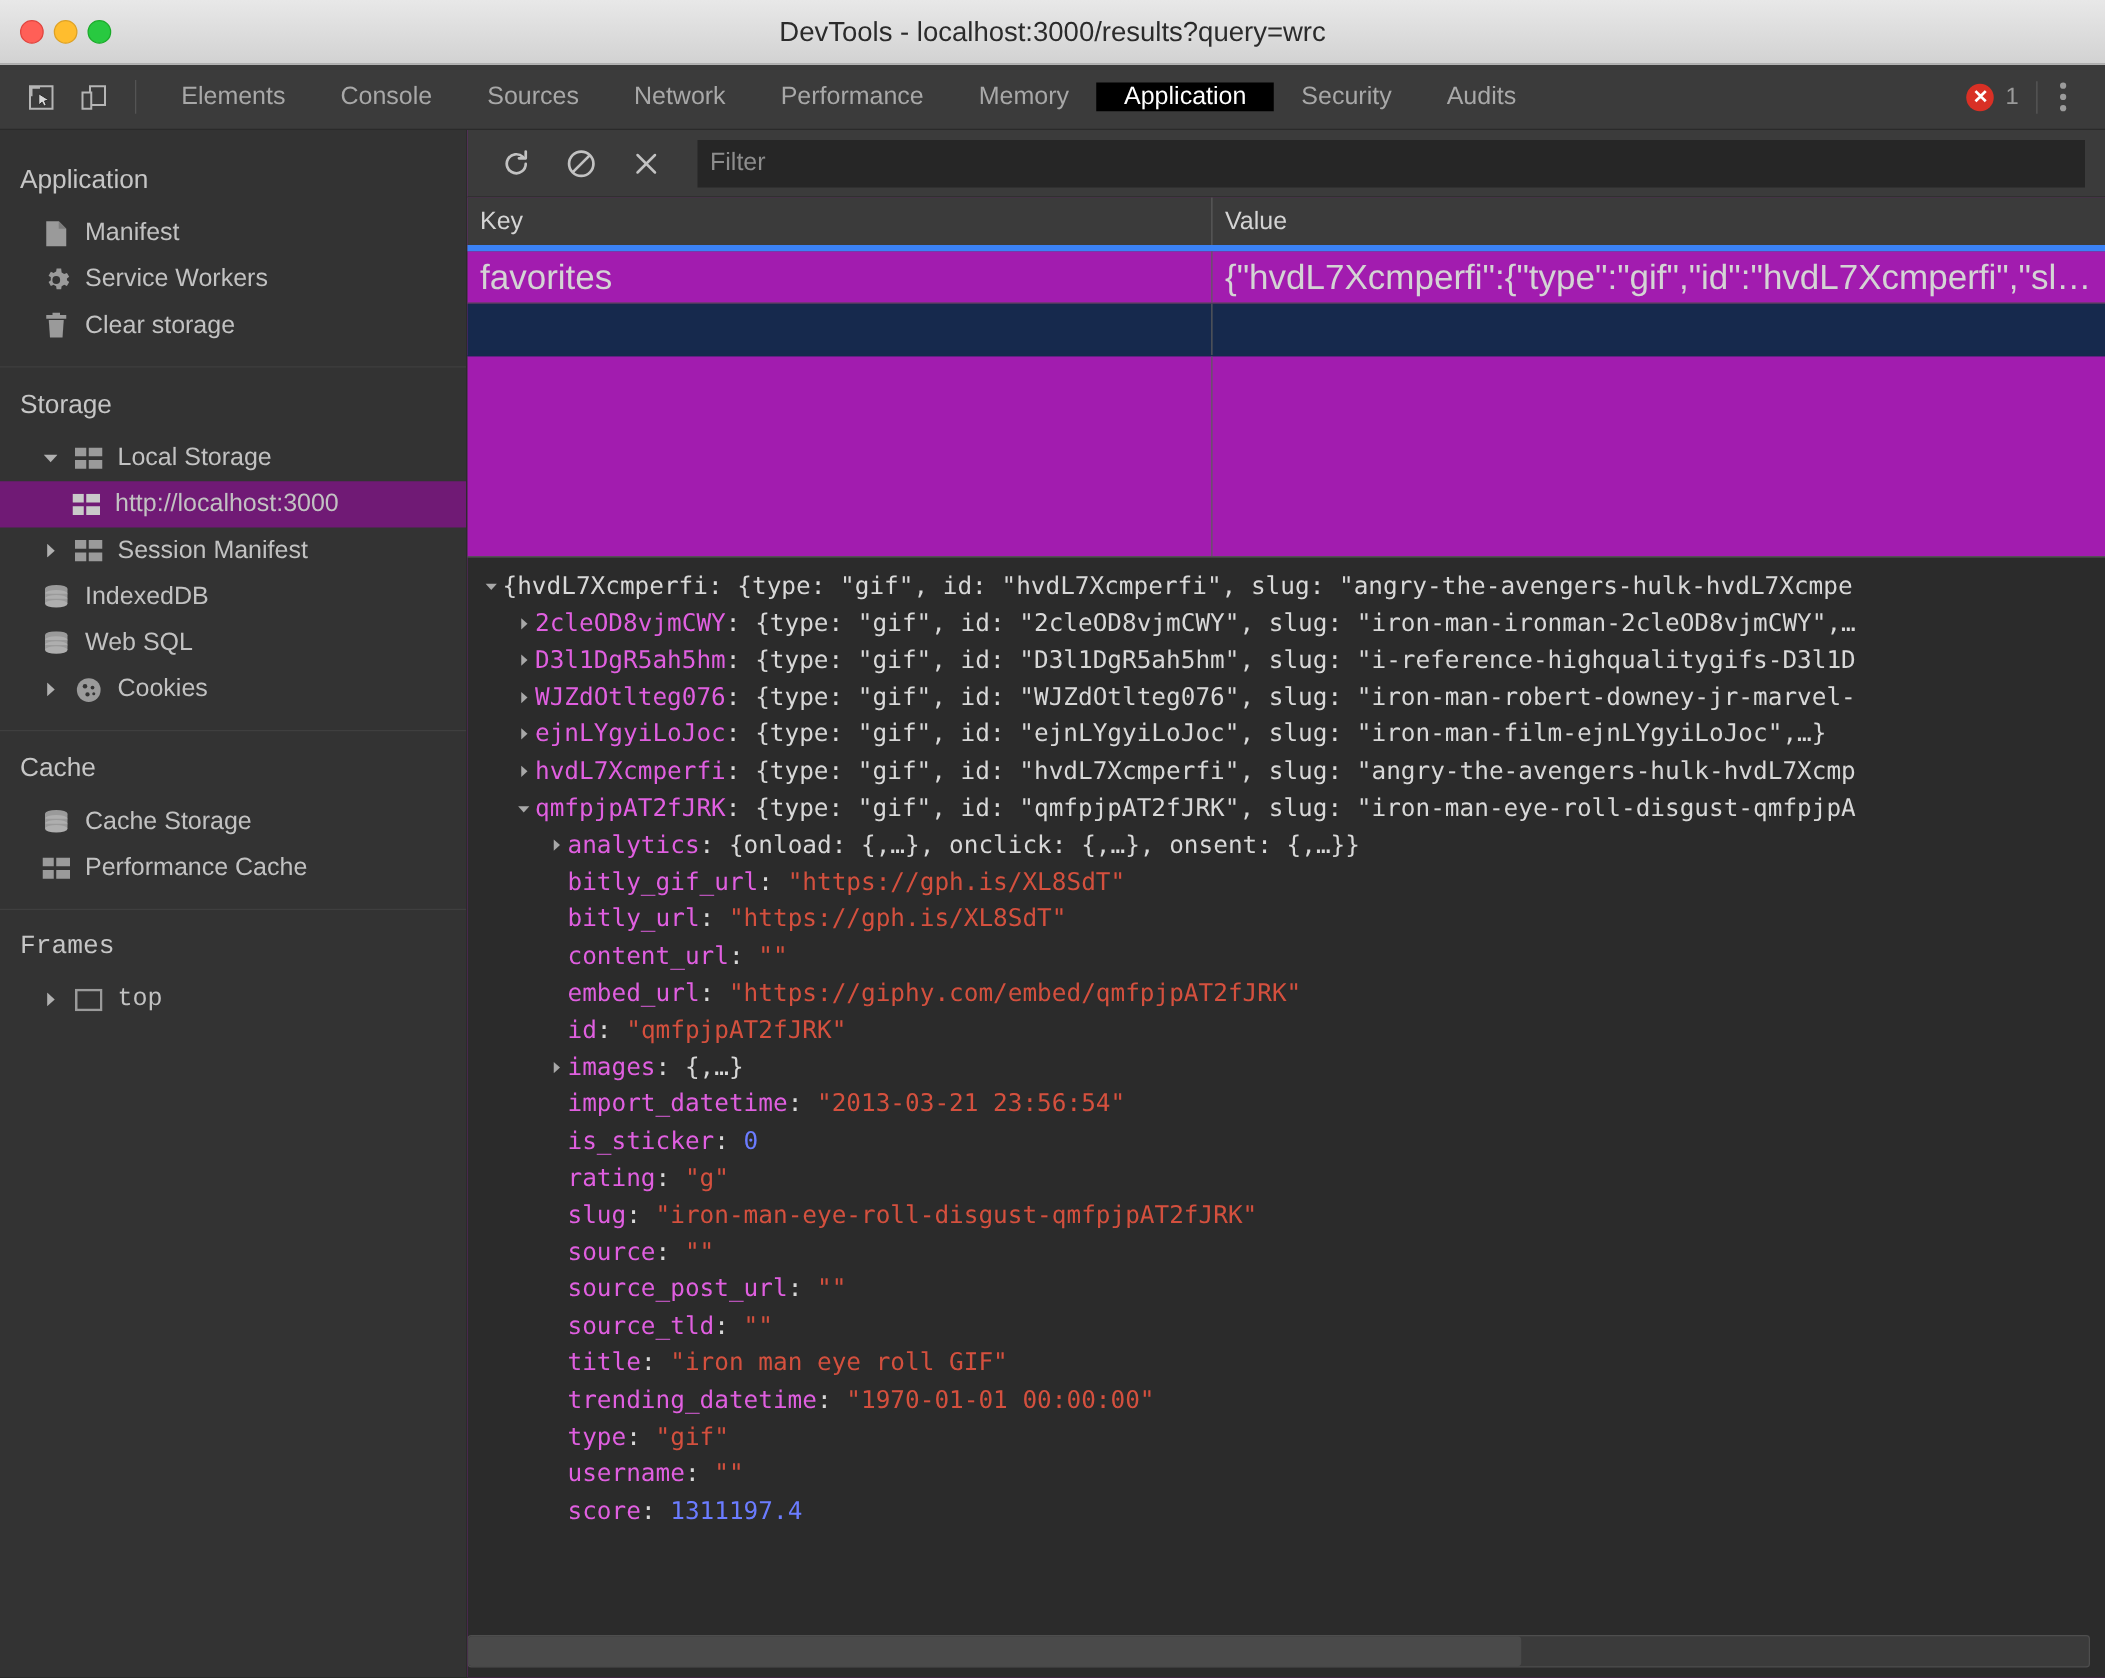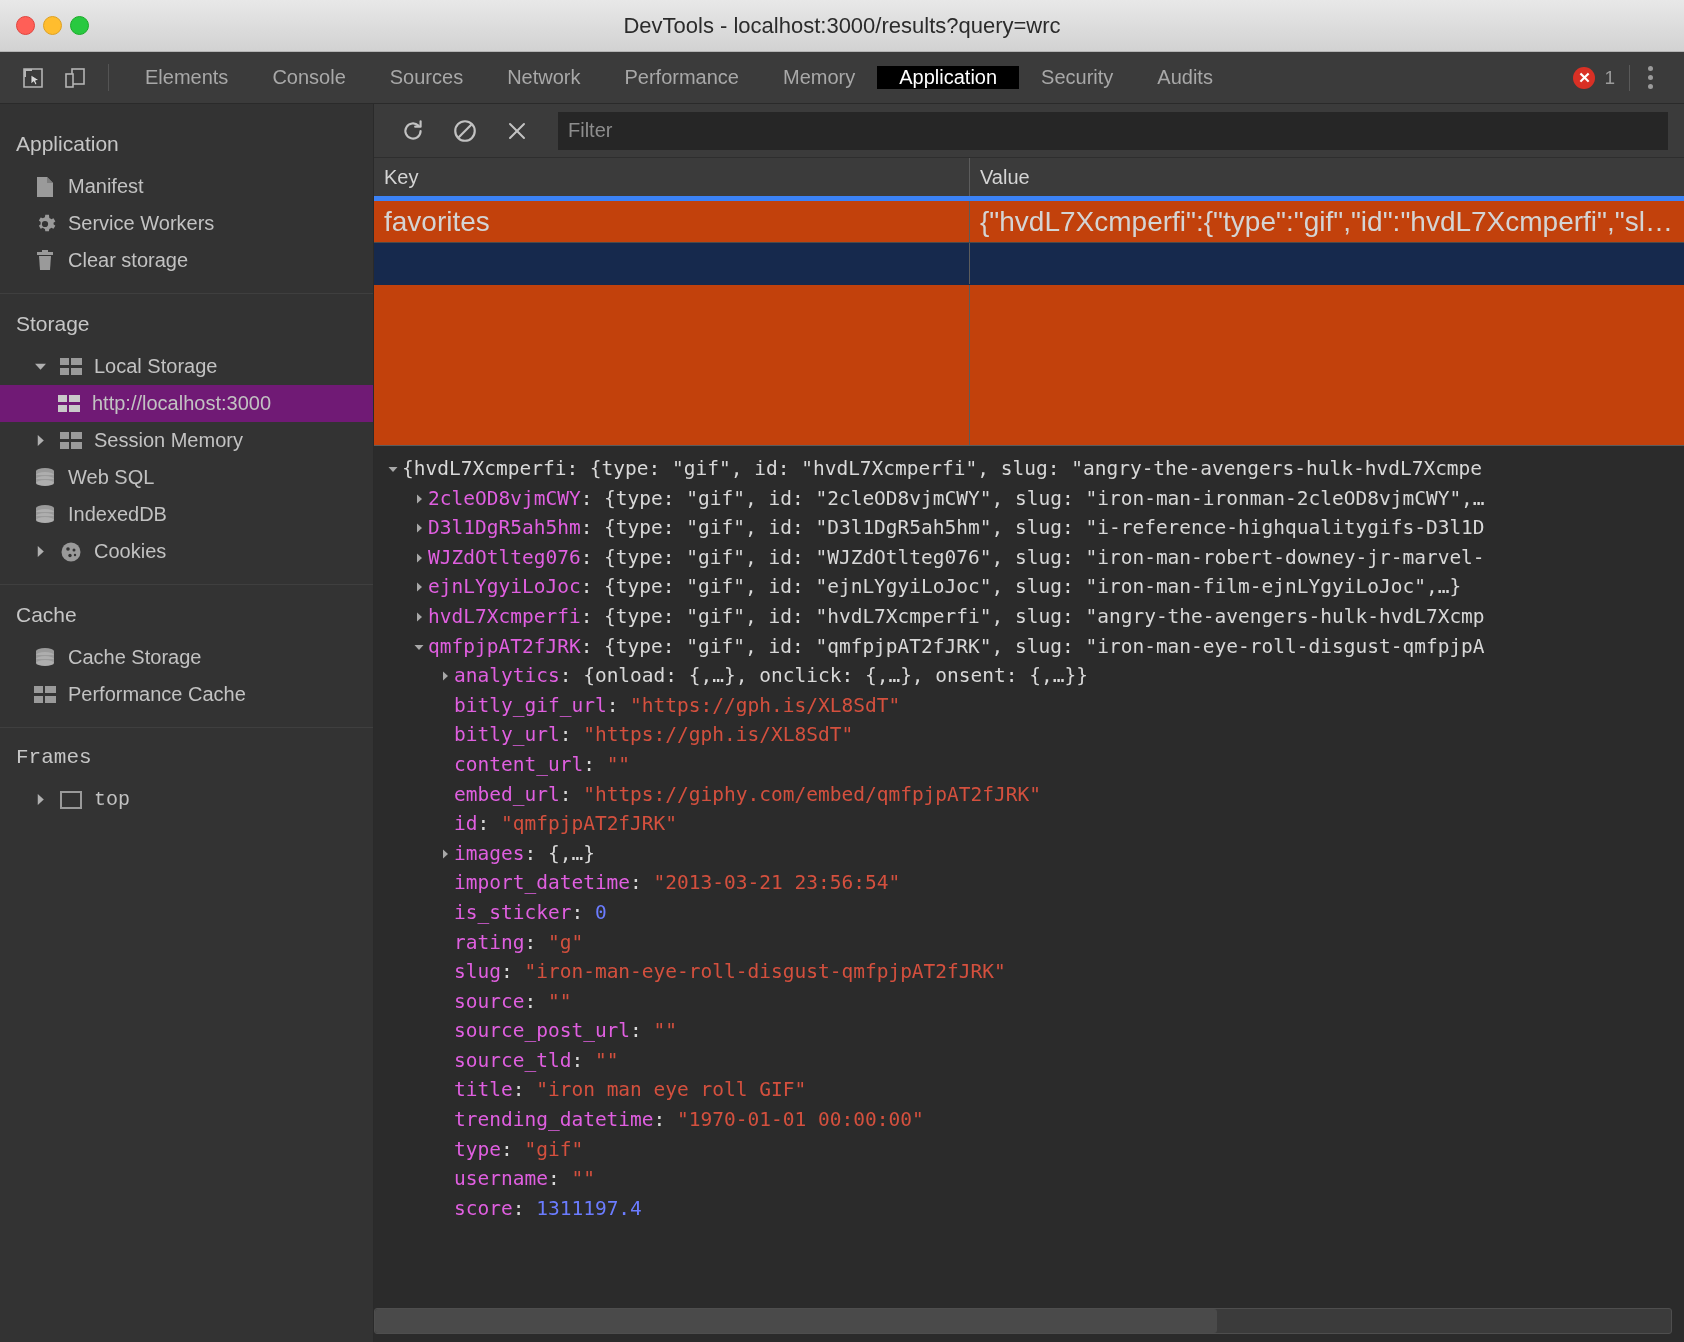--- a/index.html
+++ b/index.html
@@ -96,21 +96,21 @@
   .sb-item.selected { background: #701a75; }
   .sb-item .arrow {
     width: 16px; flex: 0 0 16px; display: flex; align-items: center; justify-content: center;
   }
   .sb-item .arrow svg { display: block; }
   .sb-item .ico { width: 26px; flex: 0 0 26px; display: flex; align-items: center; justify-content: center; }
   .indent-1 { padding-left: 32px; }
   .indent-2 { padding-left: 56px; }
 
   
-  .main { flex: 1 1 auto; display: flex; flex-direction: column; min-width: 0; background: #c2410c; }
+  .main { flex: 1 1 auto; display: flex; flex-direction: column; min-width: 0; background: #a21caf; }
 
   .toolbar {
     height: 54px; flex: 0 0 54px;
     background: #3b3b3b;
     display: flex; align-items: center;
     padding: 0 8px 0 16px; gap: 6px;
     border-bottom: 1px solid #2e2e2e;
   }
   .tb-btn { width: 46px; height: 40px; display: flex; align-items: center; justify-content: center; cursor: pointer; }
   .filter-input {
@@ -308,51 +308,51 @@
               </svg>
           </span>
           <span class="ico">
             <svg width="22" height="18" viewBox="0 0 22 18">
                 <rect x="0" y="0" width="9" height="7" fill="#9a9a9a"></rect>
                 <rect x="11" y="0" width="11" height="7" fill="#9a9a9a"></rect>
                 <rect x="0" y="10" width="9" height="7" fill="#9a9a9a"></rect>
                 <rect x="11" y="10" width="11" height="7" fill="#9a9a9a"></rect>
               </svg>
           </span>
-          <span>Session Memory</span>
+          <span>Session Manifest</span>
         </div>
 
         <div class="sb-item indent-1">
           <span class="ico">
             <svg width="22" height="20" viewBox="0 0 22 20">
                 <ellipse cx="11" cy="3" rx="9" ry="3" fill="#9a9a9a"></ellipse>
                 <rect x="2" y="3" width="18" height="4" fill="#9a9a9a"></rect>
                 <ellipse cx="11" cy="7" rx="9" ry="3" fill="#aeaeae"></ellipse>
                 <rect x="2" y="7" width="18" height="4" fill="#9a9a9a"></rect>
                 <ellipse cx="11" cy="11" rx="9" ry="3" fill="#aeaeae"></ellipse>
                 <rect x="2" y="11" width="18" height="4" fill="#9a9a9a"></rect>
                 <ellipse cx="11" cy="15" rx="9" ry="3" fill="#aeaeae"></ellipse>
               </svg>
           </span>
-          <span>Web SQL</span>
+          <span>IndexedDB</span>
         </div>
 
         <div class="sb-item indent-1">
           <span class="ico">
             <svg width="22" height="20" viewBox="0 0 22 20">
                 <ellipse cx="11" cy="3" rx="9" ry="3" fill="#9a9a9a"></ellipse>
                 <rect x="2" y="3" width="18" height="4" fill="#9a9a9a"></rect>
                 <ellipse cx="11" cy="7" rx="9" ry="3" fill="#aeaeae"></ellipse>
                 <rect x="2" y="7" width="18" height="4" fill="#9a9a9a"></rect>
                 <ellipse cx="11" cy="11" rx="9" ry="3" fill="#aeaeae"></ellipse>
                 <rect x="2" y="11" width="18" height="4" fill="#9a9a9a"></rect>
                 <ellipse cx="11" cy="15" rx="9" ry="3" fill="#aeaeae"></ellipse>
               </svg>
           </span>
-          <span>IndexedDB</span>
+          <span>Web SQL</span>
         </div>
 
         <div class="sb-item indent-1">
           <span class="arrow">
             <svg width="11" height="11" viewBox="0 0 10 10">
                 <path d="M2.5 0v10L8 5z" fill="#b0b0b0"></path>
               </svg>
           </span>
           <span class="ico">
             <svg width="22" height="22" viewBox="0 0 22 22">

